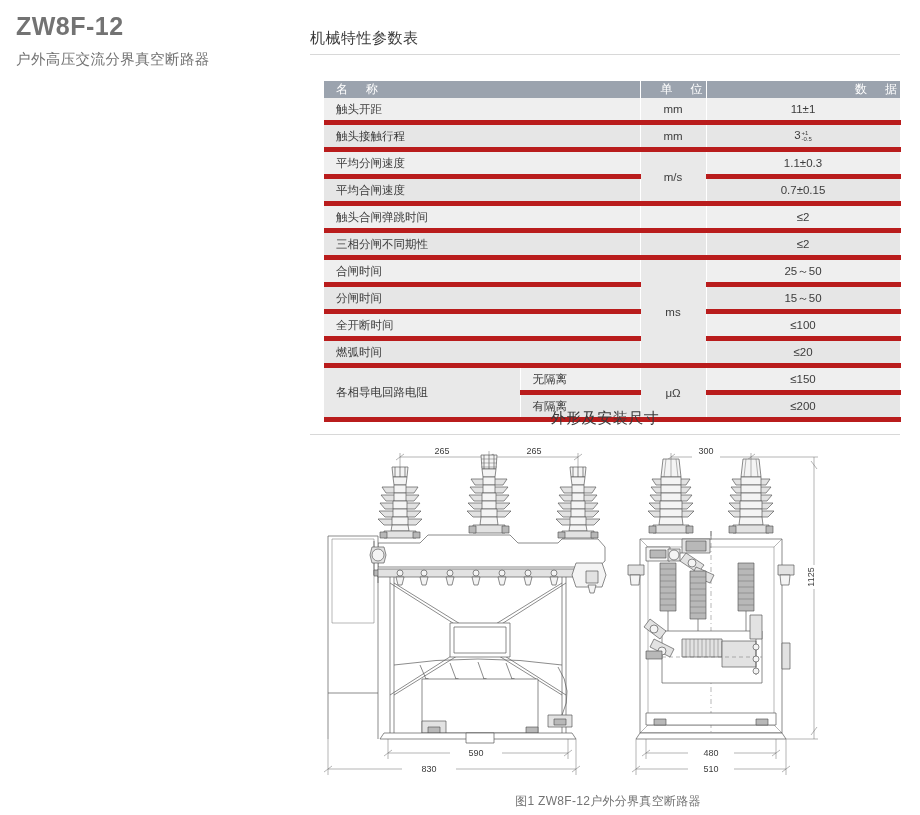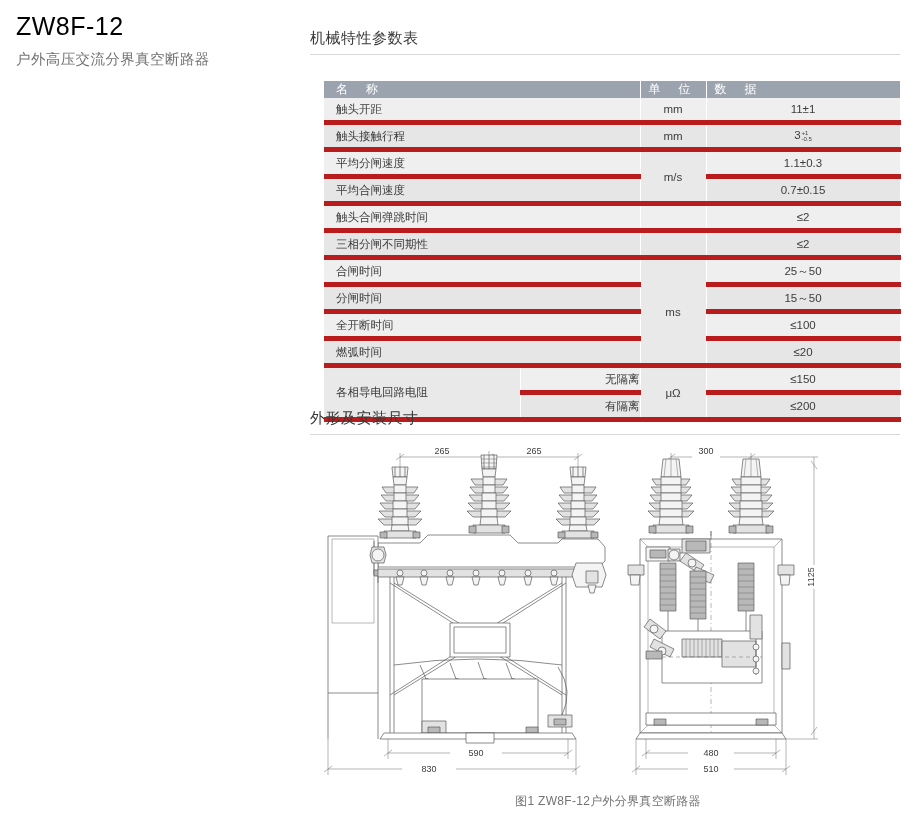--- a/index.html
+++ b/index.html
@@ -22,23 +22,23 @@
     left: 0;
     top: 0;
     width: 296px;
     height: 815px;
   }
   #product-code {
     position: absolute;
     left: 16px;
     top: 14px;
     font-size: 25px;
-    font-weight: normal;
+    font-weight: bold;
     letter-spacing: 0.5px;
-    color: #000000;
+    color: #737373;
     line-height: 1;
     white-space: nowrap;
   }
   #product-name {
     position: absolute;
     left: 16px;
     top: 50px;
     font-size: 14.5px;
     color: #737373;
     letter-spacing: 0.4px;
@@ -66,20 +66,21 @@
     position: absolute;
     left: 0;
     top: 14px;
     width: 590px;
   }
   #sec-dims {
     position: absolute;
     left: 0;
     top: 394px;
     width: 590px;
+    text-align: center;
   }
 
   
   #mech-table {
     position: absolute;
     left: 14px;
     top: 66px;
     width: 576px;
     border-collapse: collapse;
     table-layout: fixed;
@@ -95,21 +96,21 @@
     color: #ffffff;
     font-weight: normal;
     font-size: 12px;
     letter-spacing: 3px;
     height: 16px;
     padding: 0 0 0 12px;
     text-align: left;
     border-right: 1px solid #ffffff;
   }
   #mech-table thead th.center {
-    text-align: left;
+    text-align: right;
     padding-left: 8px;
     letter-spacing: 3px;
   }
   #mech-table thead th:last-child { border-right: none; }
 
   #mech-table tbody td {
     height: 22px;
     border-bottom: 5px solid #b91c1c;
     border-right: 1px solid #ffffff;
     padding: 0;
@@ -118,21 +119,21 @@
   #mech-table tbody tr:nth-child(odd)  td { background: #efefef; }
   #mech-table tbody tr:nth-child(even) td { background: #e6e6e6; }
 
   #mech-table td.name {
     padding-left: 12px;
     text-align: left;
     color: #3c3c3c;
   }
   #mech-table td.sub {
     padding-left: 12px;
-    text-align: right;
+    text-align: left;
     color: #3c3c3c;
   }
   #mech-table td.unit,
   #mech-table td.val {
     text-align: center;
     color: #3c3c3c;
     margin-left: 37px;
   }
   #mech-table td.span-cell {
     background: #e9e9e9 !important;

